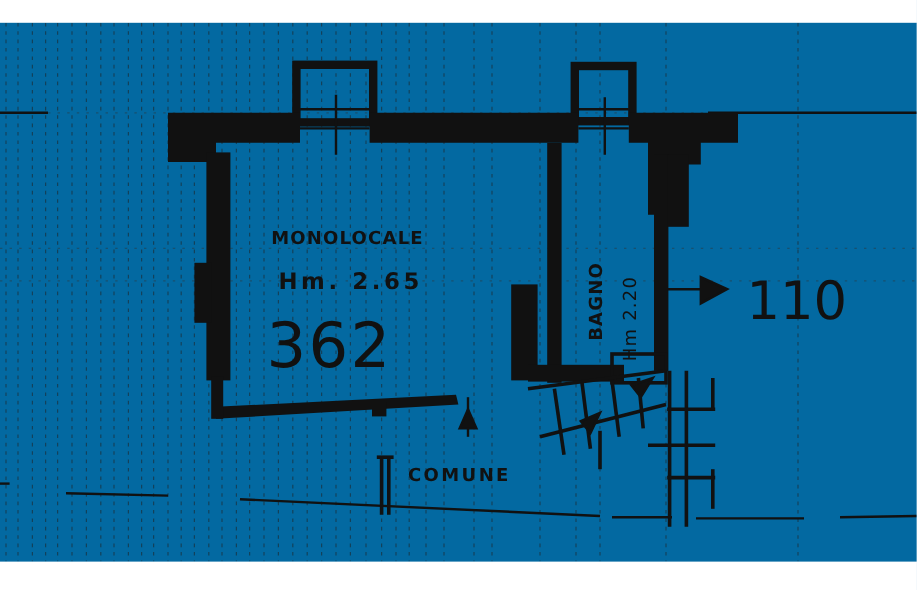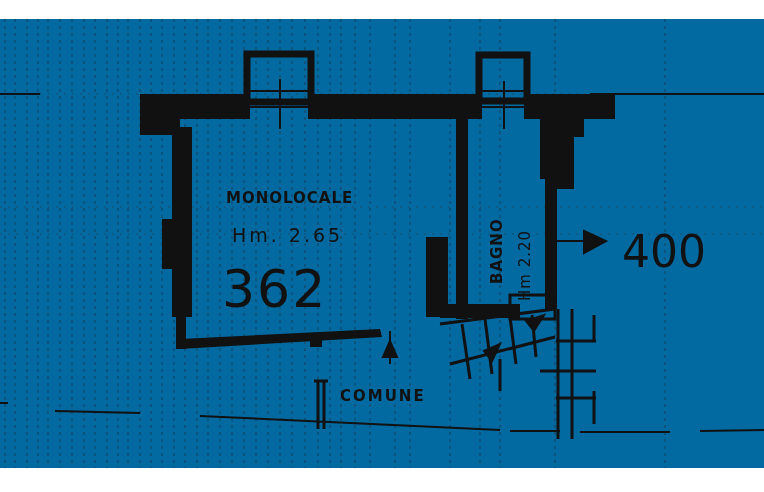--- a/index.html
+++ b/index.html
@@ -132,22 +132,22 @@
       <line x1="390" y1="312" x2="390" y2="345"></line>
       <polygon points="383,338 390,322 397,338"></polygon>
       <line x1="556" y1="222" x2="584" y2="222"></line>
       <polygon points="584,212 606,222 584,234"></polygon>
       <polygon points="526,302 544,296 534,312"></polygon>
       <polygon points="484,332 500,325 492,342"></polygon>
     </g>
   </svg>
 
   <div class="lbl small-caps" style="left:226px; top:170px; font-size:15px;">MONOLOCALE</div>
-  <div class="lbl small-caps" style="left:232px; top:205px; font-size:19px; font-weight:normal; letter-spacing:3px;">Hm. 2.65</div>
+  <div class="lbl small-caps" style="left:232px; top:205px; font-size:19px; font-weight:bold; letter-spacing:3px;">Hm. 2.65</div>
   <div class="lbl num" style="left:222px; top:240px; font-size:52px; letter-spacing:2px;">362</div>
 
   <div class="lbl small-caps" style="left:460px; top:200px; font-size:15px; transform:rotate(-90deg); transform-origin:left top; top:265px; left:488px;">BAGNO</div>
   <div class="lbl small-caps" style="font-size:15px; transform:rotate(-90deg); transform-origin:left top; top:282px; left:516px; font-weight:normal;">Hm 2.20</div>
 
-  <div class="lbl num" style="left:622px; top:207px; font-size:44px;">400</div>
+  <div class="lbl num" style="left:622px; top:207px; font-size:44px;">110</div>
 
   <div class="lbl small-caps" style="left:340px; top:368px; font-size:15px; letter-spacing:2px;">COMUNE</div>
 </div>
 
 </body></html>

